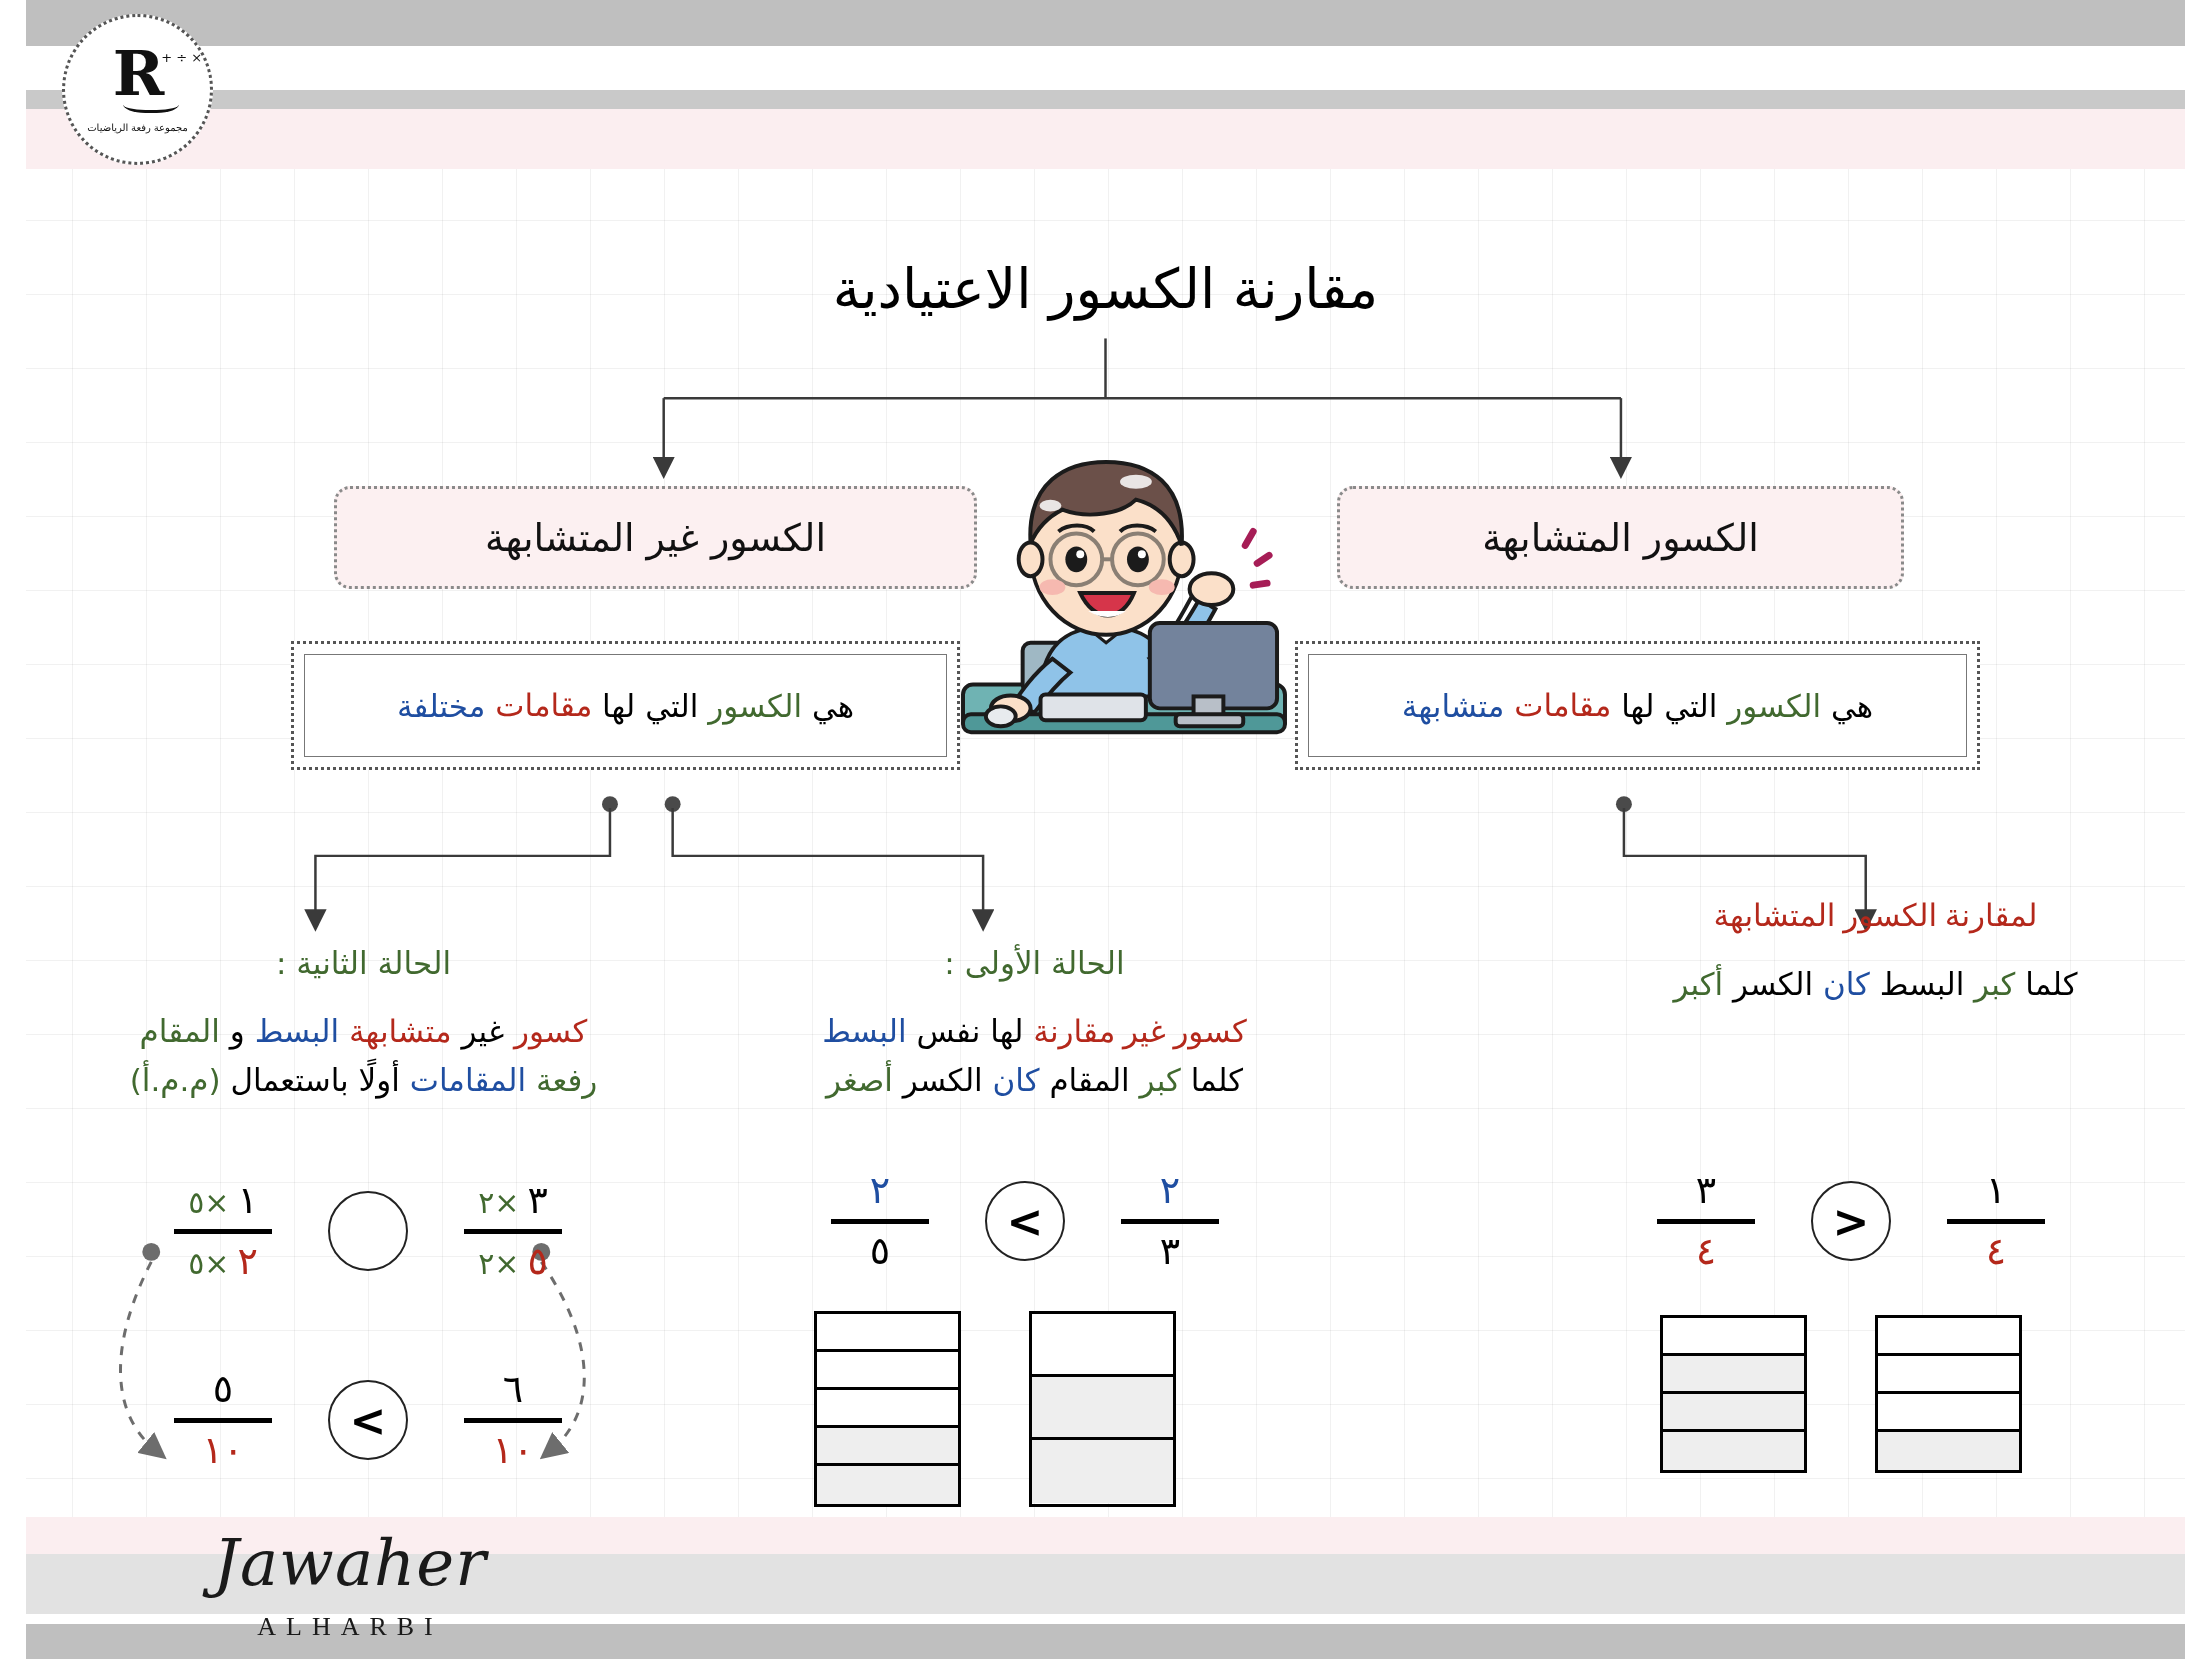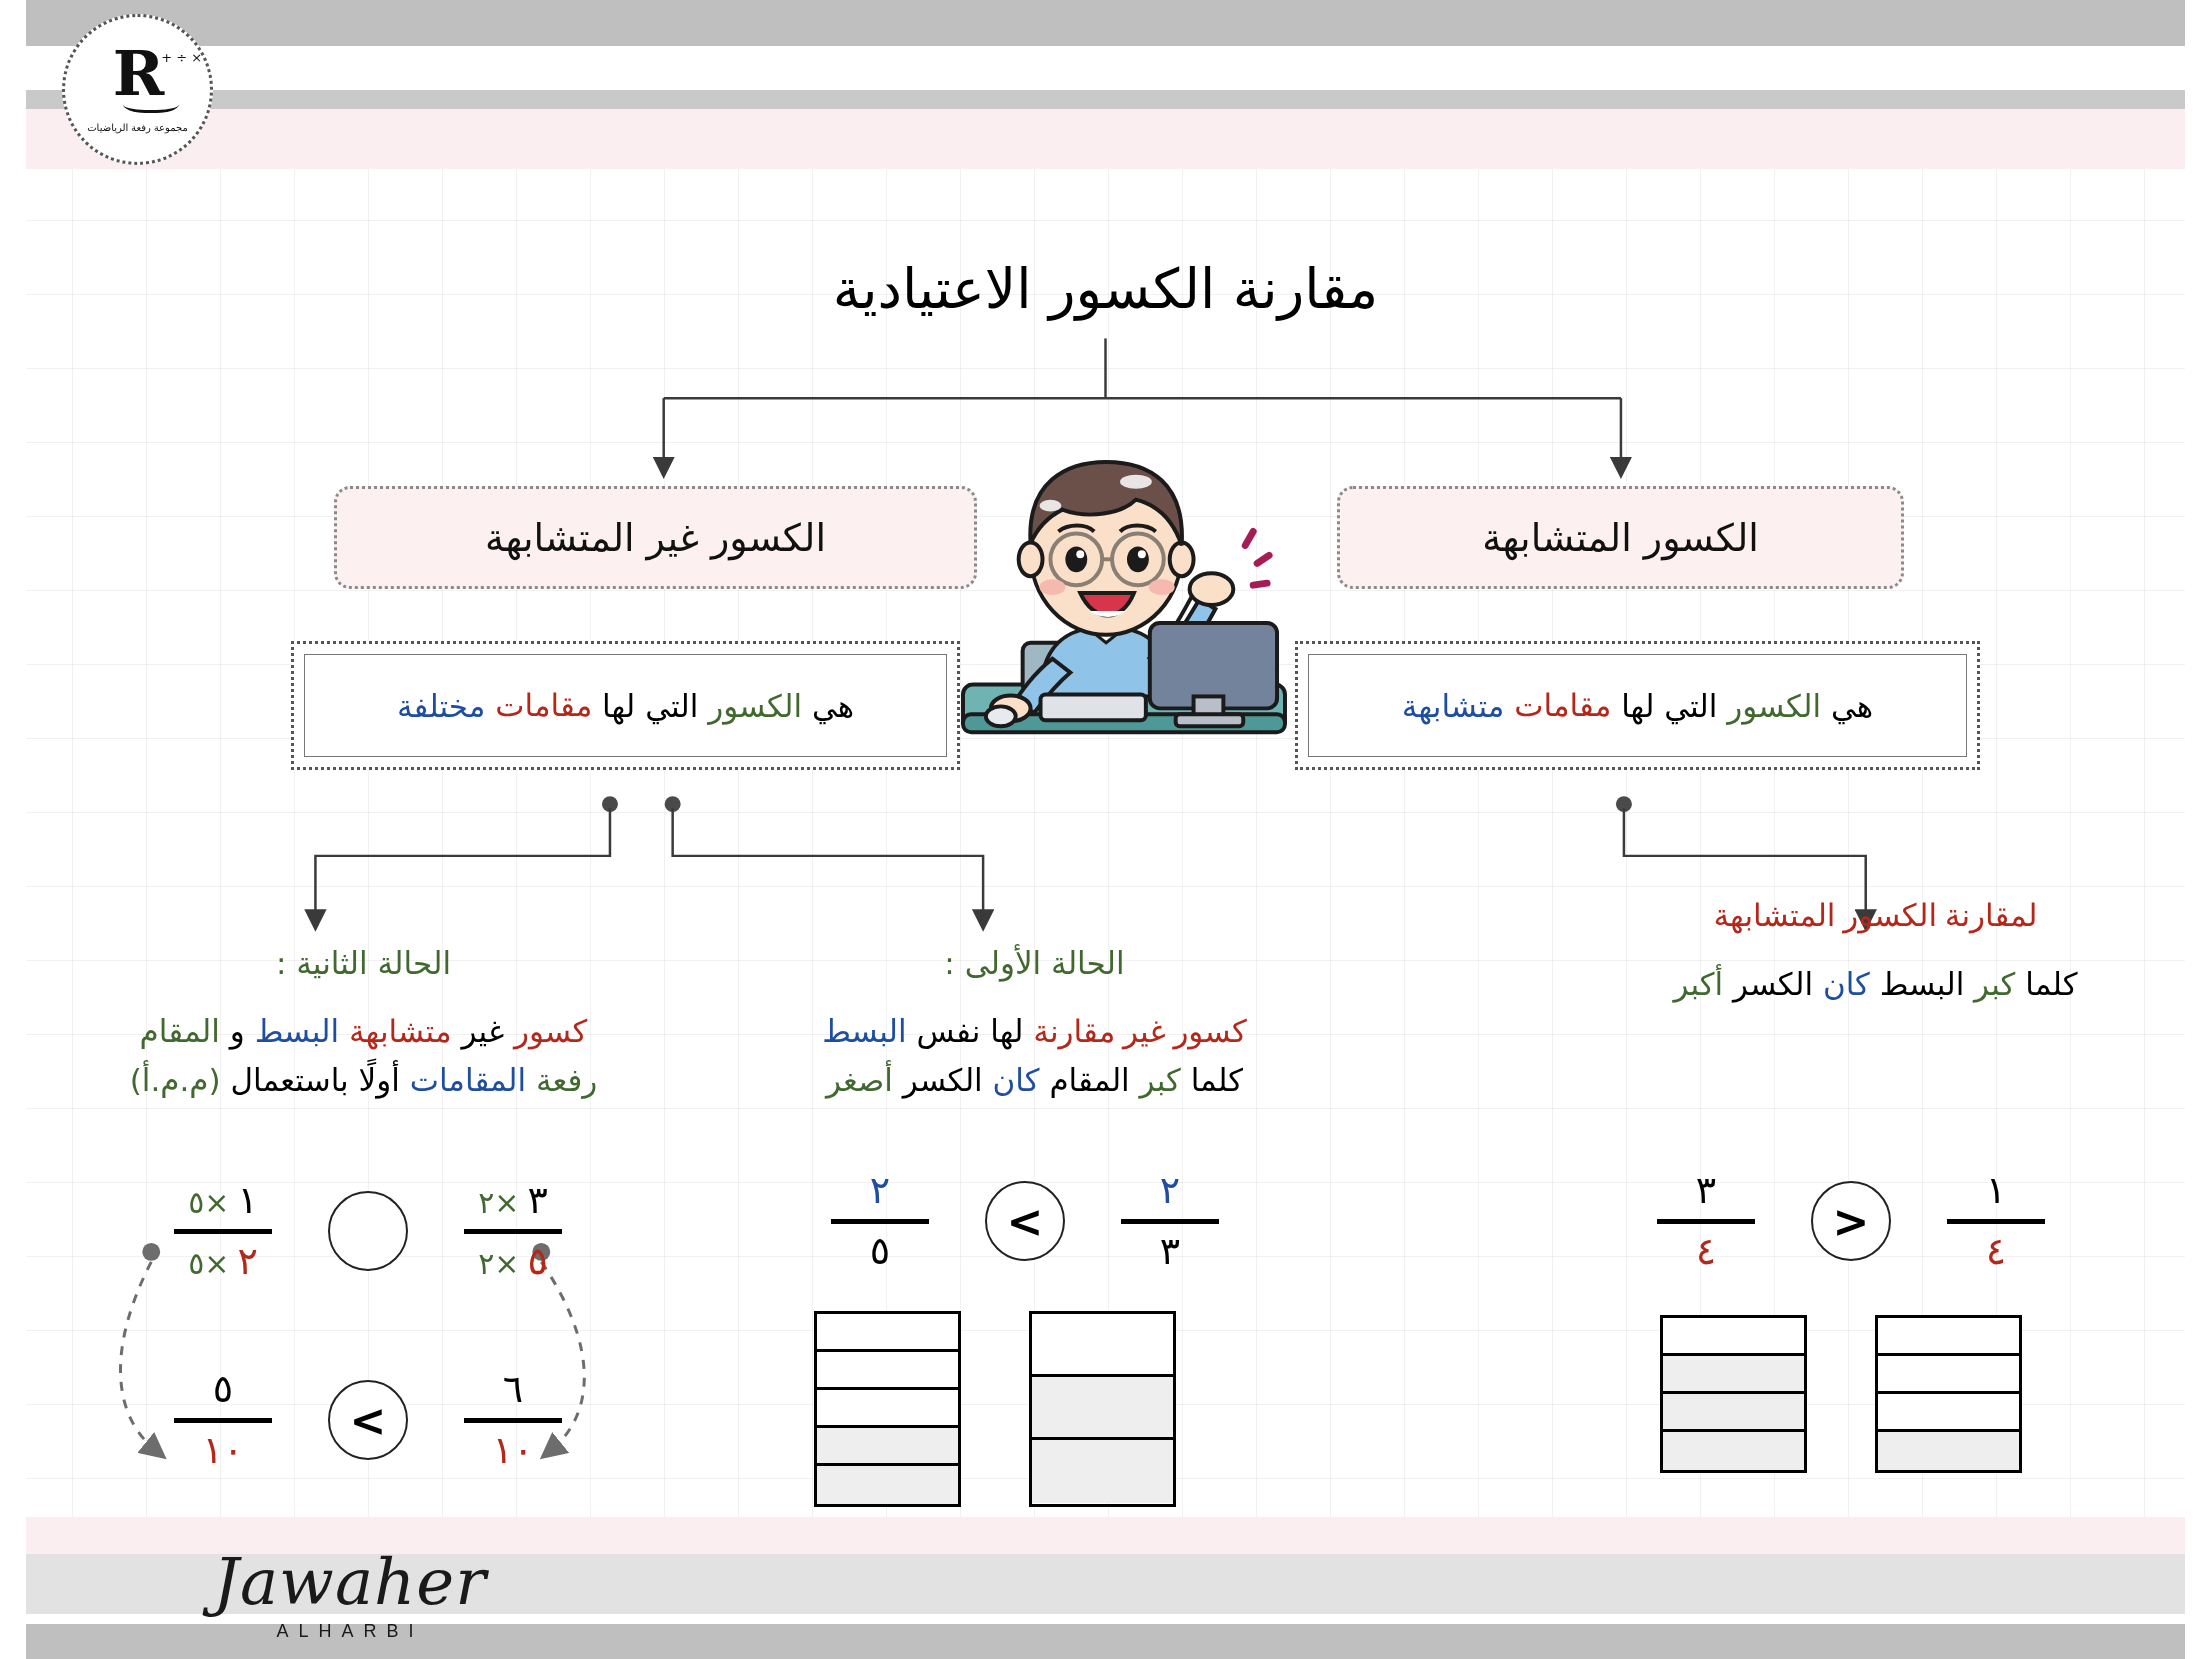--- a/index.html
+++ b/index.html
@@ -159,22 +159,22 @@
   #signature {
     position: absolute; left: 181px; bottom: 18px;
     width: 338px; text-align: center; color: #1a1a1a;
   }
   #signature .sig-name {
     font-family: "DejaVu Serif", "Liberation Serif", serif;
     font-style: italic; font-size: 64px; line-height: 0.95;
     letter-spacing: 1px;
   }
   #signature .sig-last {
-    font-family: Liberation Sans, sans-serif;
-    font-size: 18px; letter-spacing: 10px; margin-top: 8px;
+    font-family: Liberation Serif, serif;
+    font-size: 26px; letter-spacing: 10px; margin-top: 18px;
   }
 
   
   #mascot { position: absolute; left: 955px; top: 448px; width: 338px; height: 318px; }
 </style>
 </head>
 <body>
 
 <div id="stage">
 

